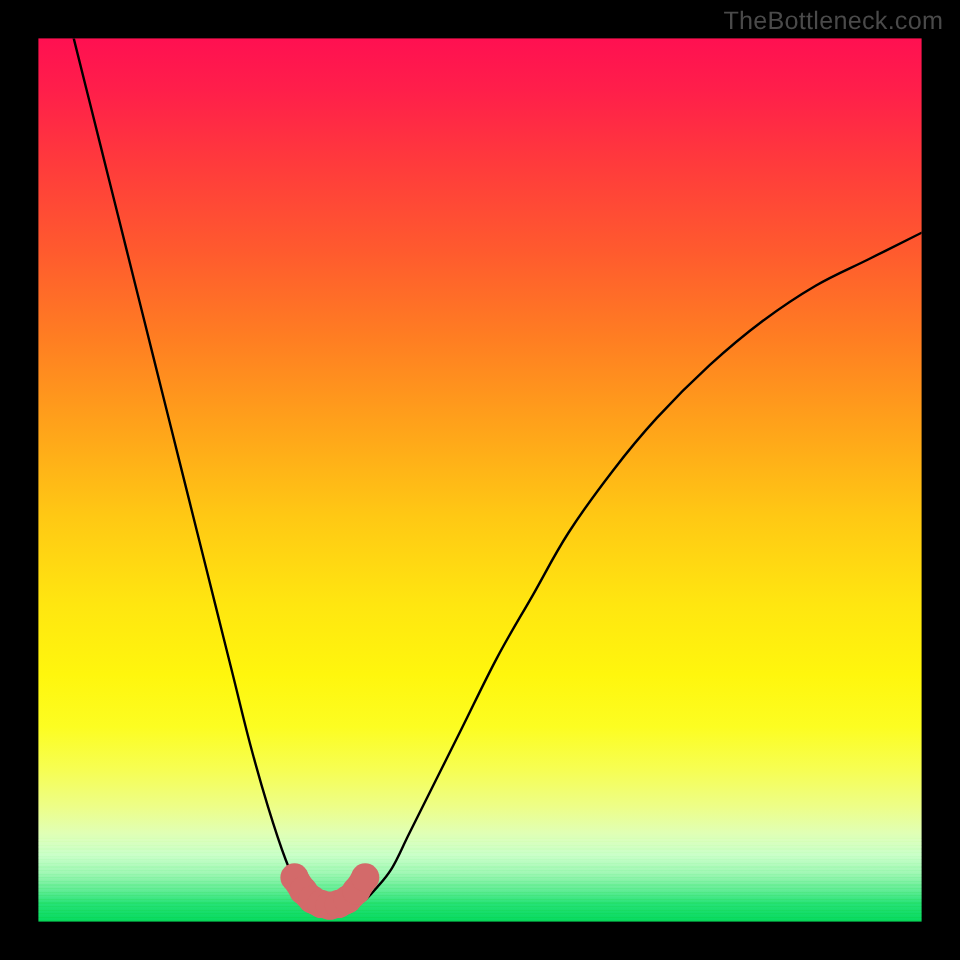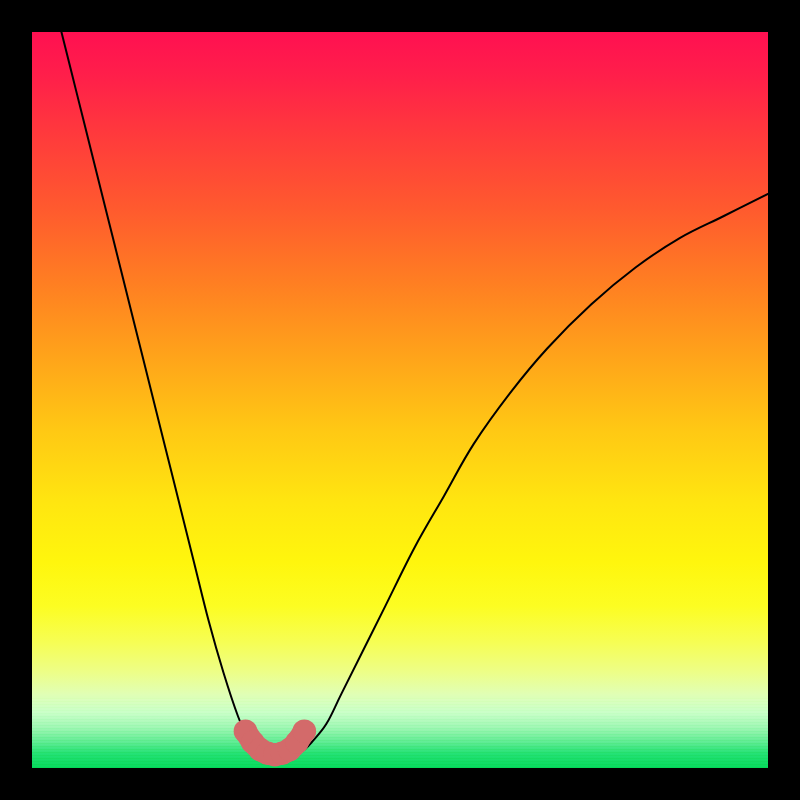--- a/index.html
+++ b/index.html
@@ -98,13 +98,14 @@
           <circle cx="228.16" cy="717.6" r="11.776" fill="#d36a6a"></circle>
           <circle cx="235.52" cy="721.28" r="11.776" fill="#d36a6a"></circle>
           <circle cx="242.88000000000002" cy="722.752" r="11.776" fill="#d36a6a"></circle>
           <circle cx="250.24" cy="721.28" r="11.776" fill="#d36a6a"></circle>
           <circle cx="257.59999999999997" cy="717.6" r="11.776" fill="#d36a6a"></circle>
           <circle cx="264.96" cy="710.24" r="11.776" fill="#d36a6a"></circle>
           <circle cx="272.32" cy="699.2" r="11.776" fill="#d36a6a"></circle>
         </g>
     </svg>
   </div>
+  <div class="watermark">TheBottleneck.com</div>
 </div>
 
 </body></html>

